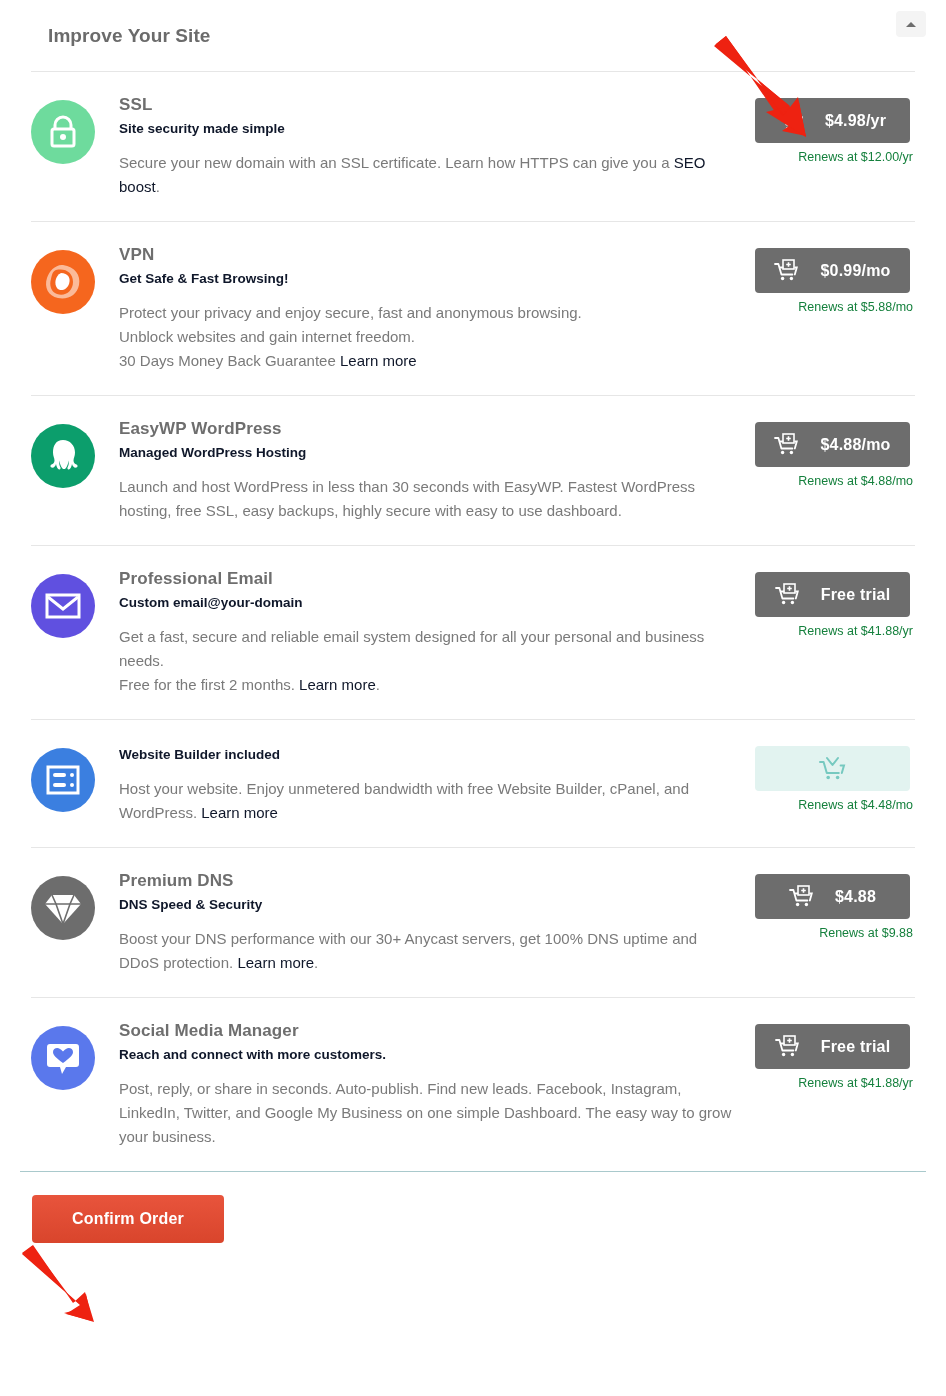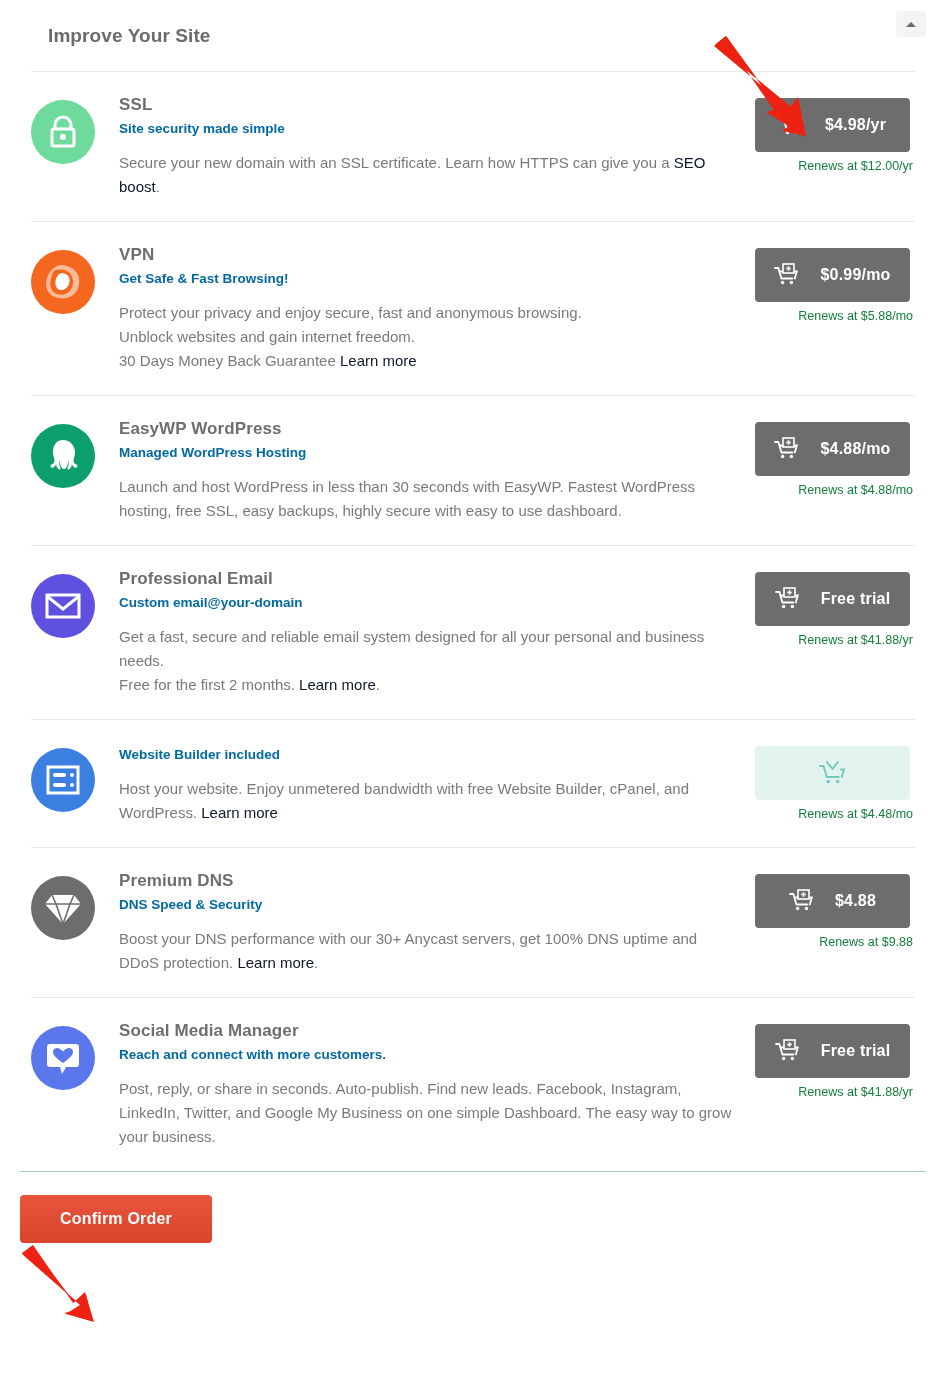--- a/index.html
+++ b/index.html
@@ -84,21 +84,21 @@
   .prod-title {
     font-size: 17px;
     font-weight: 600;
     color: #6e6e6e;
     line-height: 22px;
     letter-spacing: .1px;
   }
   .prod-sub {
     font-size: 13.5px;
     font-weight: bold;
-    color: #0369a1;
+    color: #0f172a;
     line-height: 20px;
     margin-top: 3px;
   }
   .prod-desc {
     font-size: 15px;
     color: #7a7a7a;
     line-height: 24px;
     margin-top: 12px;
     font-weight: 400;
   }
@@ -110,21 +110,21 @@
 
   
   .cta-col {
     width: 160px;
     flex: 0 0 160px;
     padding-top: 4px;
     text-align: center;
   }
   .cart-btn {
     width: 155px;
-    height: 54px;
+    height: 45px;
     background: #6d6d6d;
     border: none;
     border-radius: 4px;
     color: #ffffff;
     display: flex;
     align-items: center;
     justify-content: center;
     gap: 20px;
     cursor: pointer;
     font-family: "Liberation Sans", sans-serif;
@@ -147,20 +147,21 @@
     white-space: nowrap;
   }
 
   
   .footer-sep {
     margin: 0 20px;
     border-top: 1px solid #a9c9cc;
   }
   .footer {
     padding: 23px 20px 0 20px;
+    margin-left: 12px;
   }
   .confirm-btn {
     width: 192px;
     height: 48px;
     background: linear-gradient(180deg,#e8543c 0%, #d9452c 100%);
     border: none;
     border-radius: 4px;
     color: #ffffff;
     font-size: 16px;
     font-weight: bold;

